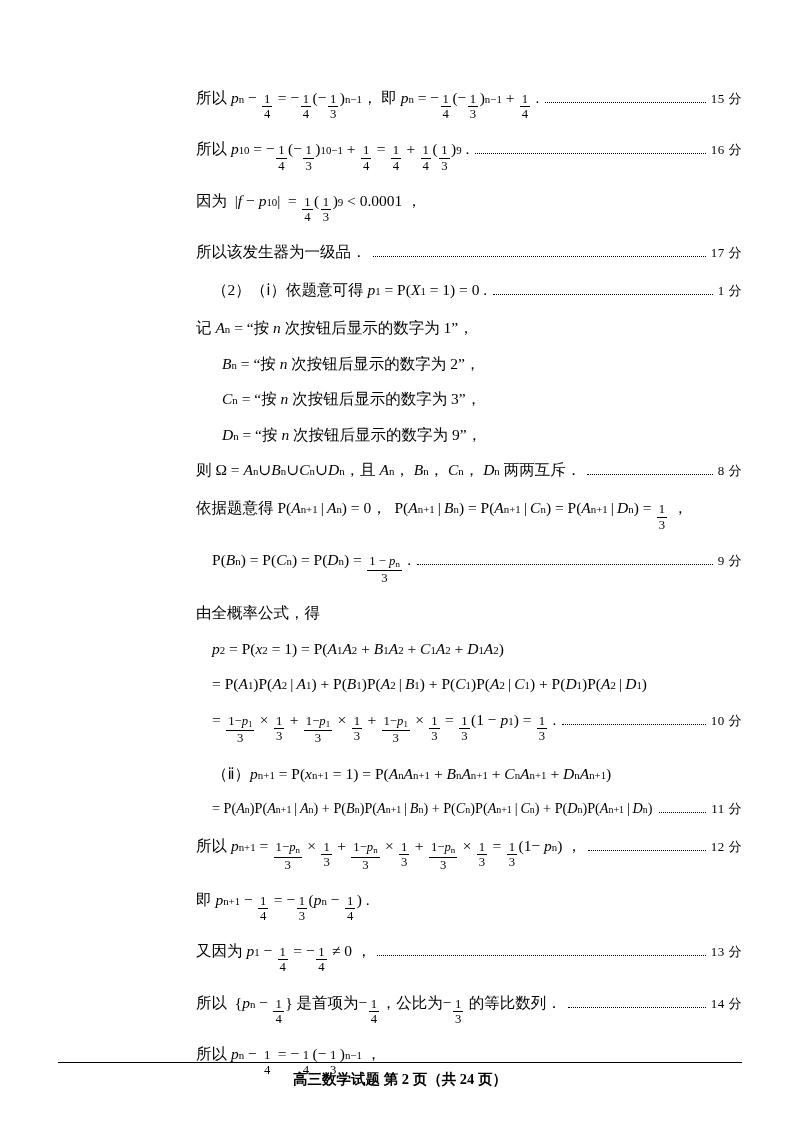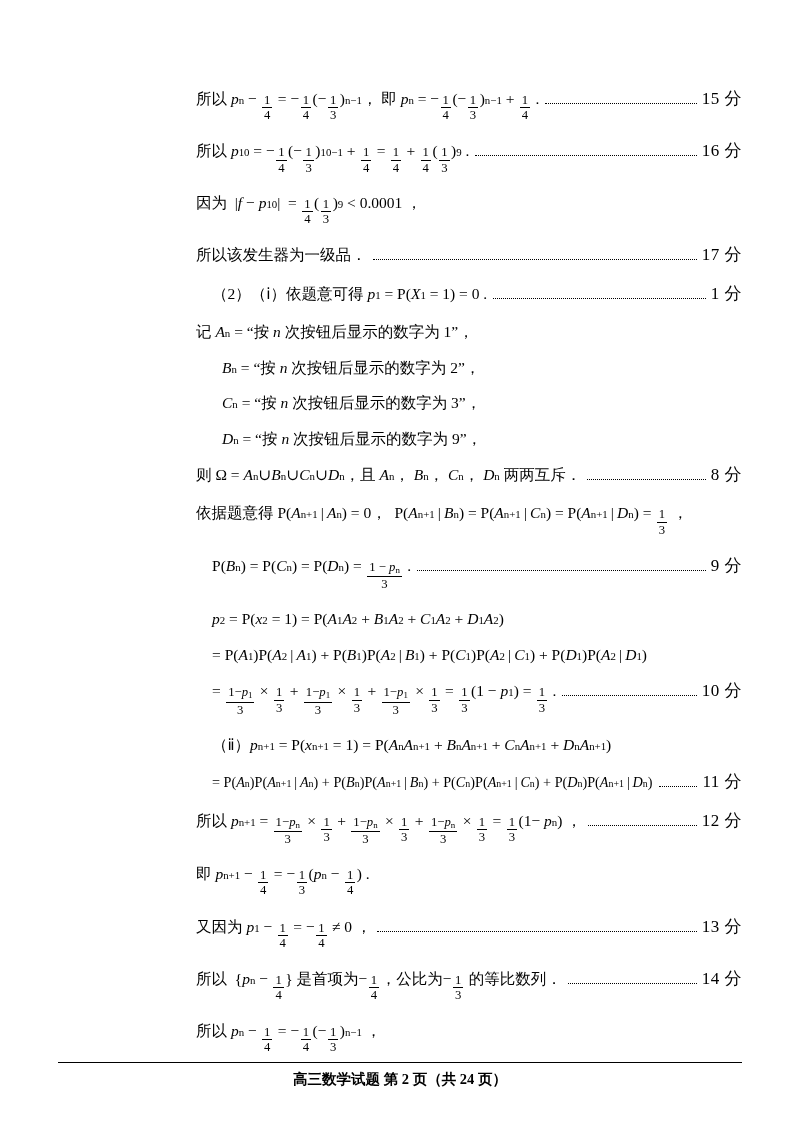--- a/index.html
+++ b/index.html
@@ -37,21 +37,21 @@
   }
   .dots {
     flex: 1 1 auto;
     border-bottom: 1.4px dotted #000;
     margin: 0 5px 5px 6px;
     min-width: 10px;
     height: 0;
   }
   .score {
     flex: 0 0 auto;
-    font-size: 17px;
+    font-size: 13px;
     letter-spacing: 0.5px;
   }
   .indent1 { padding-left: 16px; }
   .indent2 { padding-left: 26px; }
   .bold { font-weight: bold; }
 
   
   .m { font-style: italic; font-family: "Liberation Serif", serif; }
   .up { font-style: normal; }
   .subn { font-size: 0.7em; vertical-align: -0.28em; font-style: normal; }
@@ -241,20 +241,23 @@
     <span class="body">
       <span class="up">P</span>(<span class="m">B</span><span class="subn">n</span>)&nbsp;=&nbsp;<span class="up">P</span>(<span class="m">C</span><span class="subn">n</span>)&nbsp;=&nbsp;<span class="up">P</span>(<span class="m">D</span><span class="subn">n</span>)&nbsp;=&nbsp;<span class="frac">
           <span class="num">1&nbsp;−&nbsp;<span class="m">p</span><span class="subn">n</span></span>
           <span class="den">3</span>
         </span>&nbsp;.
     </span>
     <span class="dots"></span>
     <span class="score">9 分</span>
   </div>
 
+  <div class="line">
+    <span class="body cn">由全概率公式，得</span>
+  </div>
 
   <div class="line indent1">
     <span class="body">
       <span class="m">p</span><span class="subn">2</span>&nbsp;=&nbsp;<span class="up">P</span>(<span class="m">x</span><span class="subn">2</span>&nbsp;=&nbsp;1)&nbsp;=&nbsp;<span class="up">P</span>(<span class="m">A</span><span class="subn">1</span><span class="m">A</span><span class="subn">2</span>&nbsp;+&nbsp;<span class="m">B</span><span class="subn">1</span><span class="m">A</span><span class="subn">2</span>&nbsp;+&nbsp;<span class="m">C</span><span class="subn">1</span><span class="m">A</span><span class="subn">2</span>&nbsp;+&nbsp;<span class="m">D</span><span class="subn">1</span><span class="m">A</span><span class="subn">2</span>)
     </span>
   </div>
 
   <div class="line indent1">
     <span class="body">
       =&nbsp;<span class="up">P</span>(<span class="m">A</span><span class="subn">1</span>)<span class="up">P</span>(<span class="m">A</span><span class="subn">2</span> | <span class="m">A</span><span class="subn">1</span>)&nbsp;+&nbsp;<span class="up">P</span>(<span class="m">B</span><span class="subn">1</span>)<span class="up">P</span>(<span class="m">A</span><span class="subn">2</span> | <span class="m">B</span><span class="subn">1</span>)&nbsp;+&nbsp;<span class="up">P</span>(<span class="m">C</span><span class="subn">1</span>)<span class="up">P</span>(<span class="m">A</span><span class="subn">2</span> | <span class="m">C</span><span class="subn">1</span>)&nbsp;+&nbsp;<span class="up">P</span>(<span class="m">D</span><span class="subn">1</span>)<span class="up">P</span>(<span class="m">A</span><span class="subn">2</span> | <span class="m">D</span><span class="subn">1</span>)

